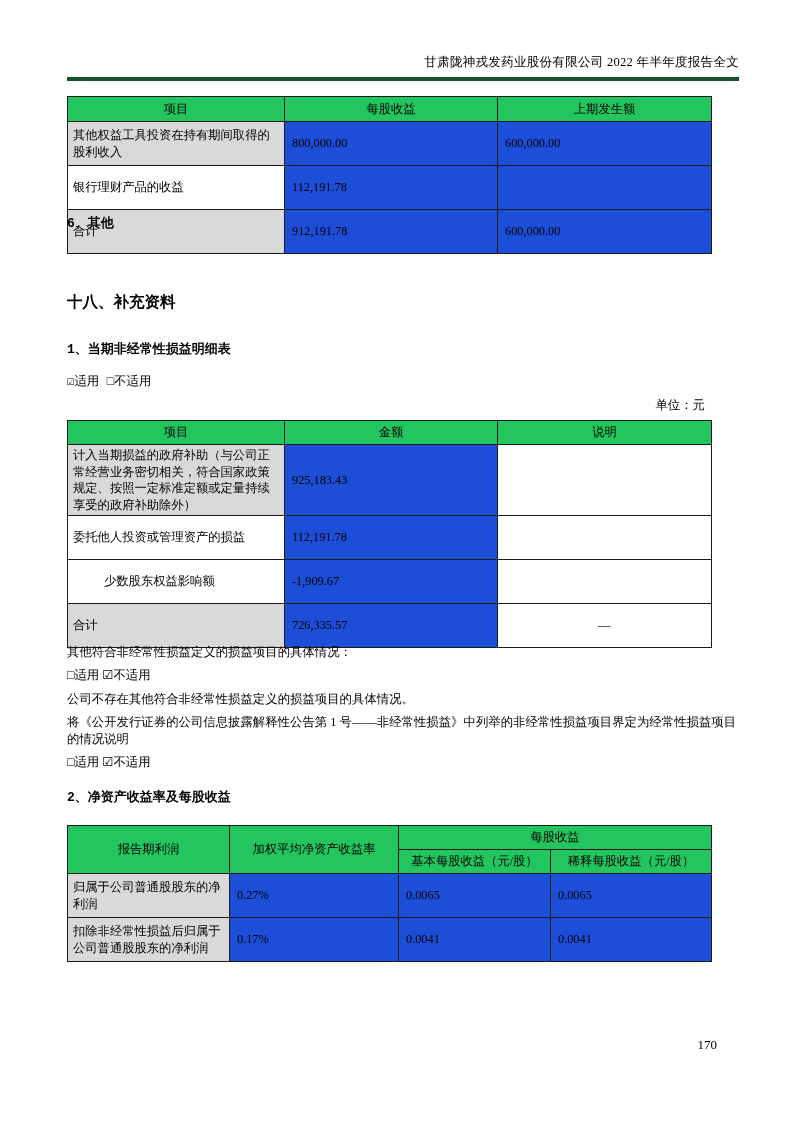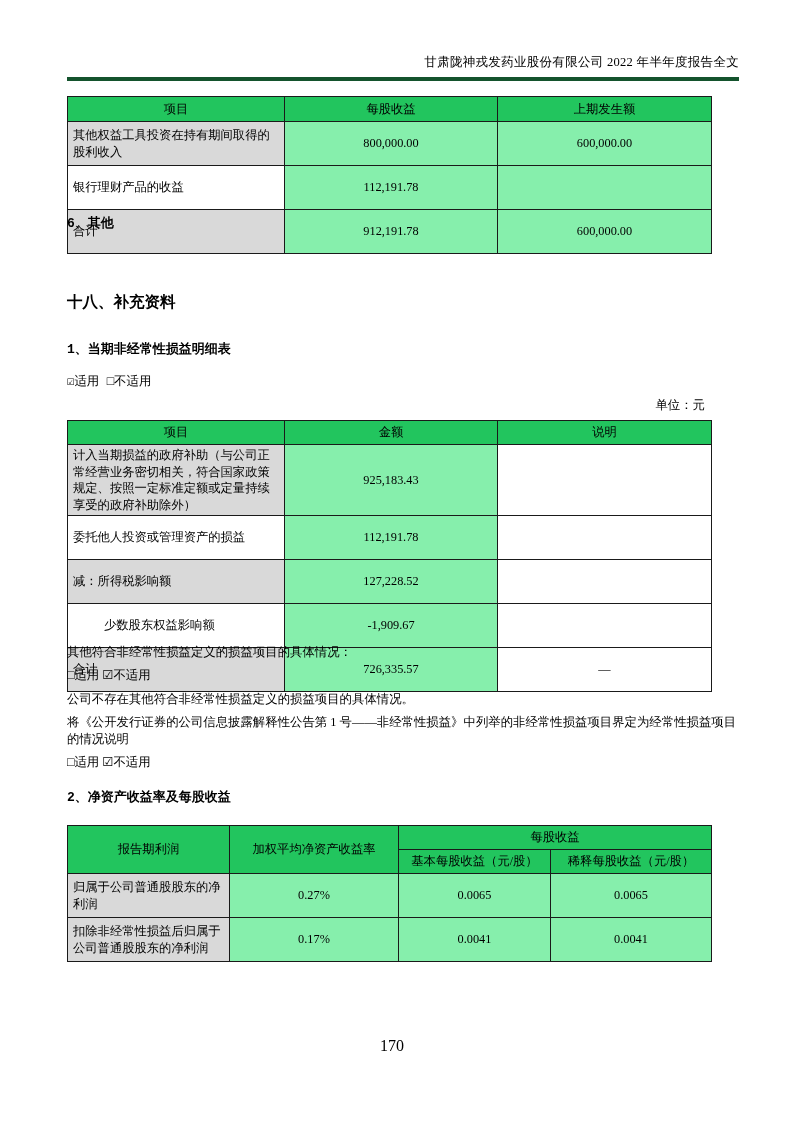--- a/index.html
+++ b/index.html
@@ -35,21 +35,21 @@
     font-weight: normal;
     vertical-align: middle;
     overflow: hidden;
   }
   table.tbl th {
     background: #22c55e;
     text-align: center;
     padding: 3px 7px;
   }
   td.lbl  { text-align: left;  padding: 2px 5px; line-height: 16.5px; }
-  td.num  { text-align: center; padding: 14px 7px; background: #86efac; }
+  td.num  { text-align: left; padding: 14px 7px; background: #1d4ed8; }
   td.note { text-align: center; padding: 2px 5px; background: #ffffff; }
   .shaded { background: #d9d9d9; }
   .white  { background: #ffffff; }
   td.indent { padding-left: 36px; }
 
   .t1 { left: 67px; top: 96px; }
   .t2 { left: 67px; top: 420px; }
   .t3 { left: 67px; top: 825px; }
 
   
@@ -74,22 +74,22 @@
   .cb1 { top: 374px; font-family: Liberation Mono, monospace; }
   .unit-line { top: 397px; width: 644px; text-align: right; padding-right: 6px; }
   .p1  { top: 644px; }
   .cb2 { top: 667px; }
   .p2  { top: 691px; }
   .p3  { top: 714px; }
   .cb3 { top: 754px; }
 
   .page-number {
     left: 67px; top: 1037px; width: 672px;
-    text-align: center; padding-right: 22px;
-    font-size: 16px;
+    text-align: right; padding-right: 22px;
+    font-size: 13px;
   }
 </style>
 </head>
 <body>
 
 <div class="abs doc-header">甘肃陇神戎发药业股份有限公司 2022 年半年度报告全文</div>
 
 <table class="abs tbl t1">
   <colgroup>
       <col style="width:217px">
@@ -141,25 +141,20 @@
     <th>说明</th>
   </tr>
   <tr style="height:70px">
     <td class="lbl shaded">计入当期损益的政府补助（与公司正常经营业务密切相关，符合国家政策规定、按照一定标准定额或定量持续享受的政府补助除外）</td>
     <td class="num">925,183.43</td>
     <td class="note"></td>
   </tr>
   <tr style="height:20px">
     <td class="lbl white">委托他人投资或管理资产的损益</td>
     <td class="num">112,191.78</td>
-    <td class="note"></td>
-  </tr>
-  <tr style="height:21px">
-    <td class="lbl shaded">减：所得税影响额</td>
-    <td class="num">127,228.52</td>
     <td class="note"></td>
   </tr>
   <tr style="height:21px">
     <td class="lbl white indent">少数股东权益影响额</td>
     <td class="num">-1,909.67</td>
     <td class="note"></td>
   </tr>
   <tr style="height:22px">
     <td class="lbl shaded">合计</td>
     <td class="num">726,335.57</td>

